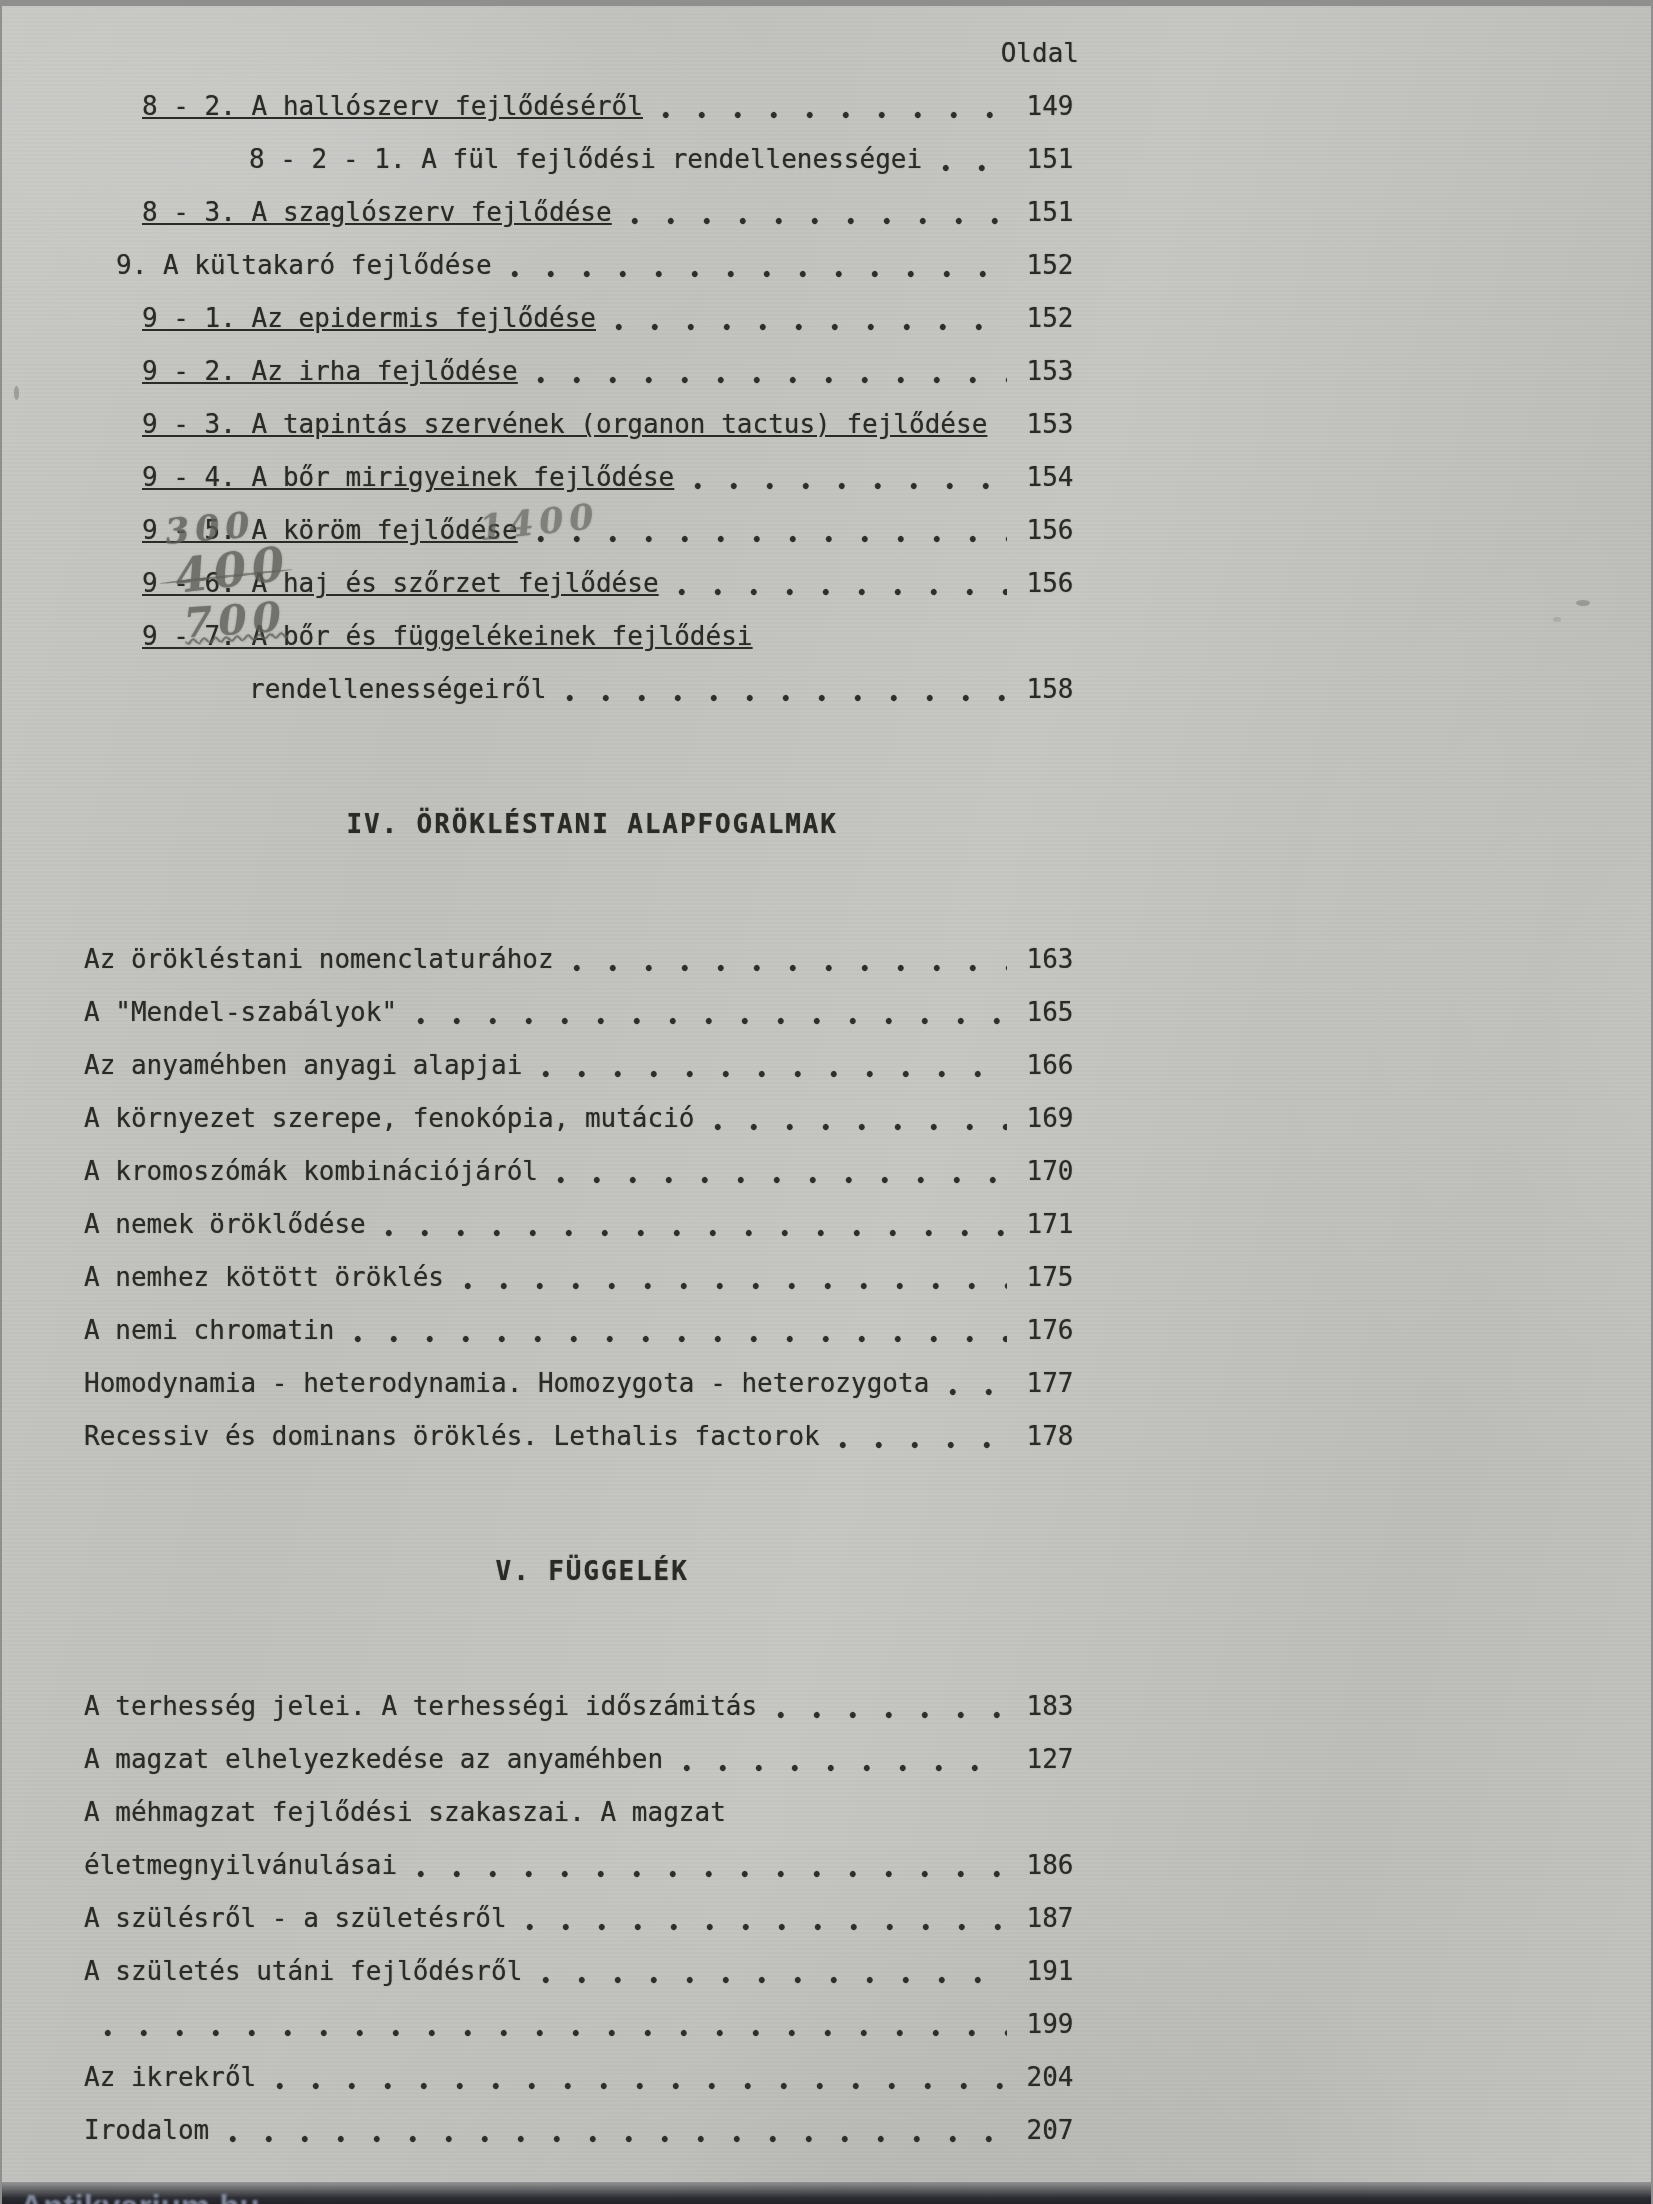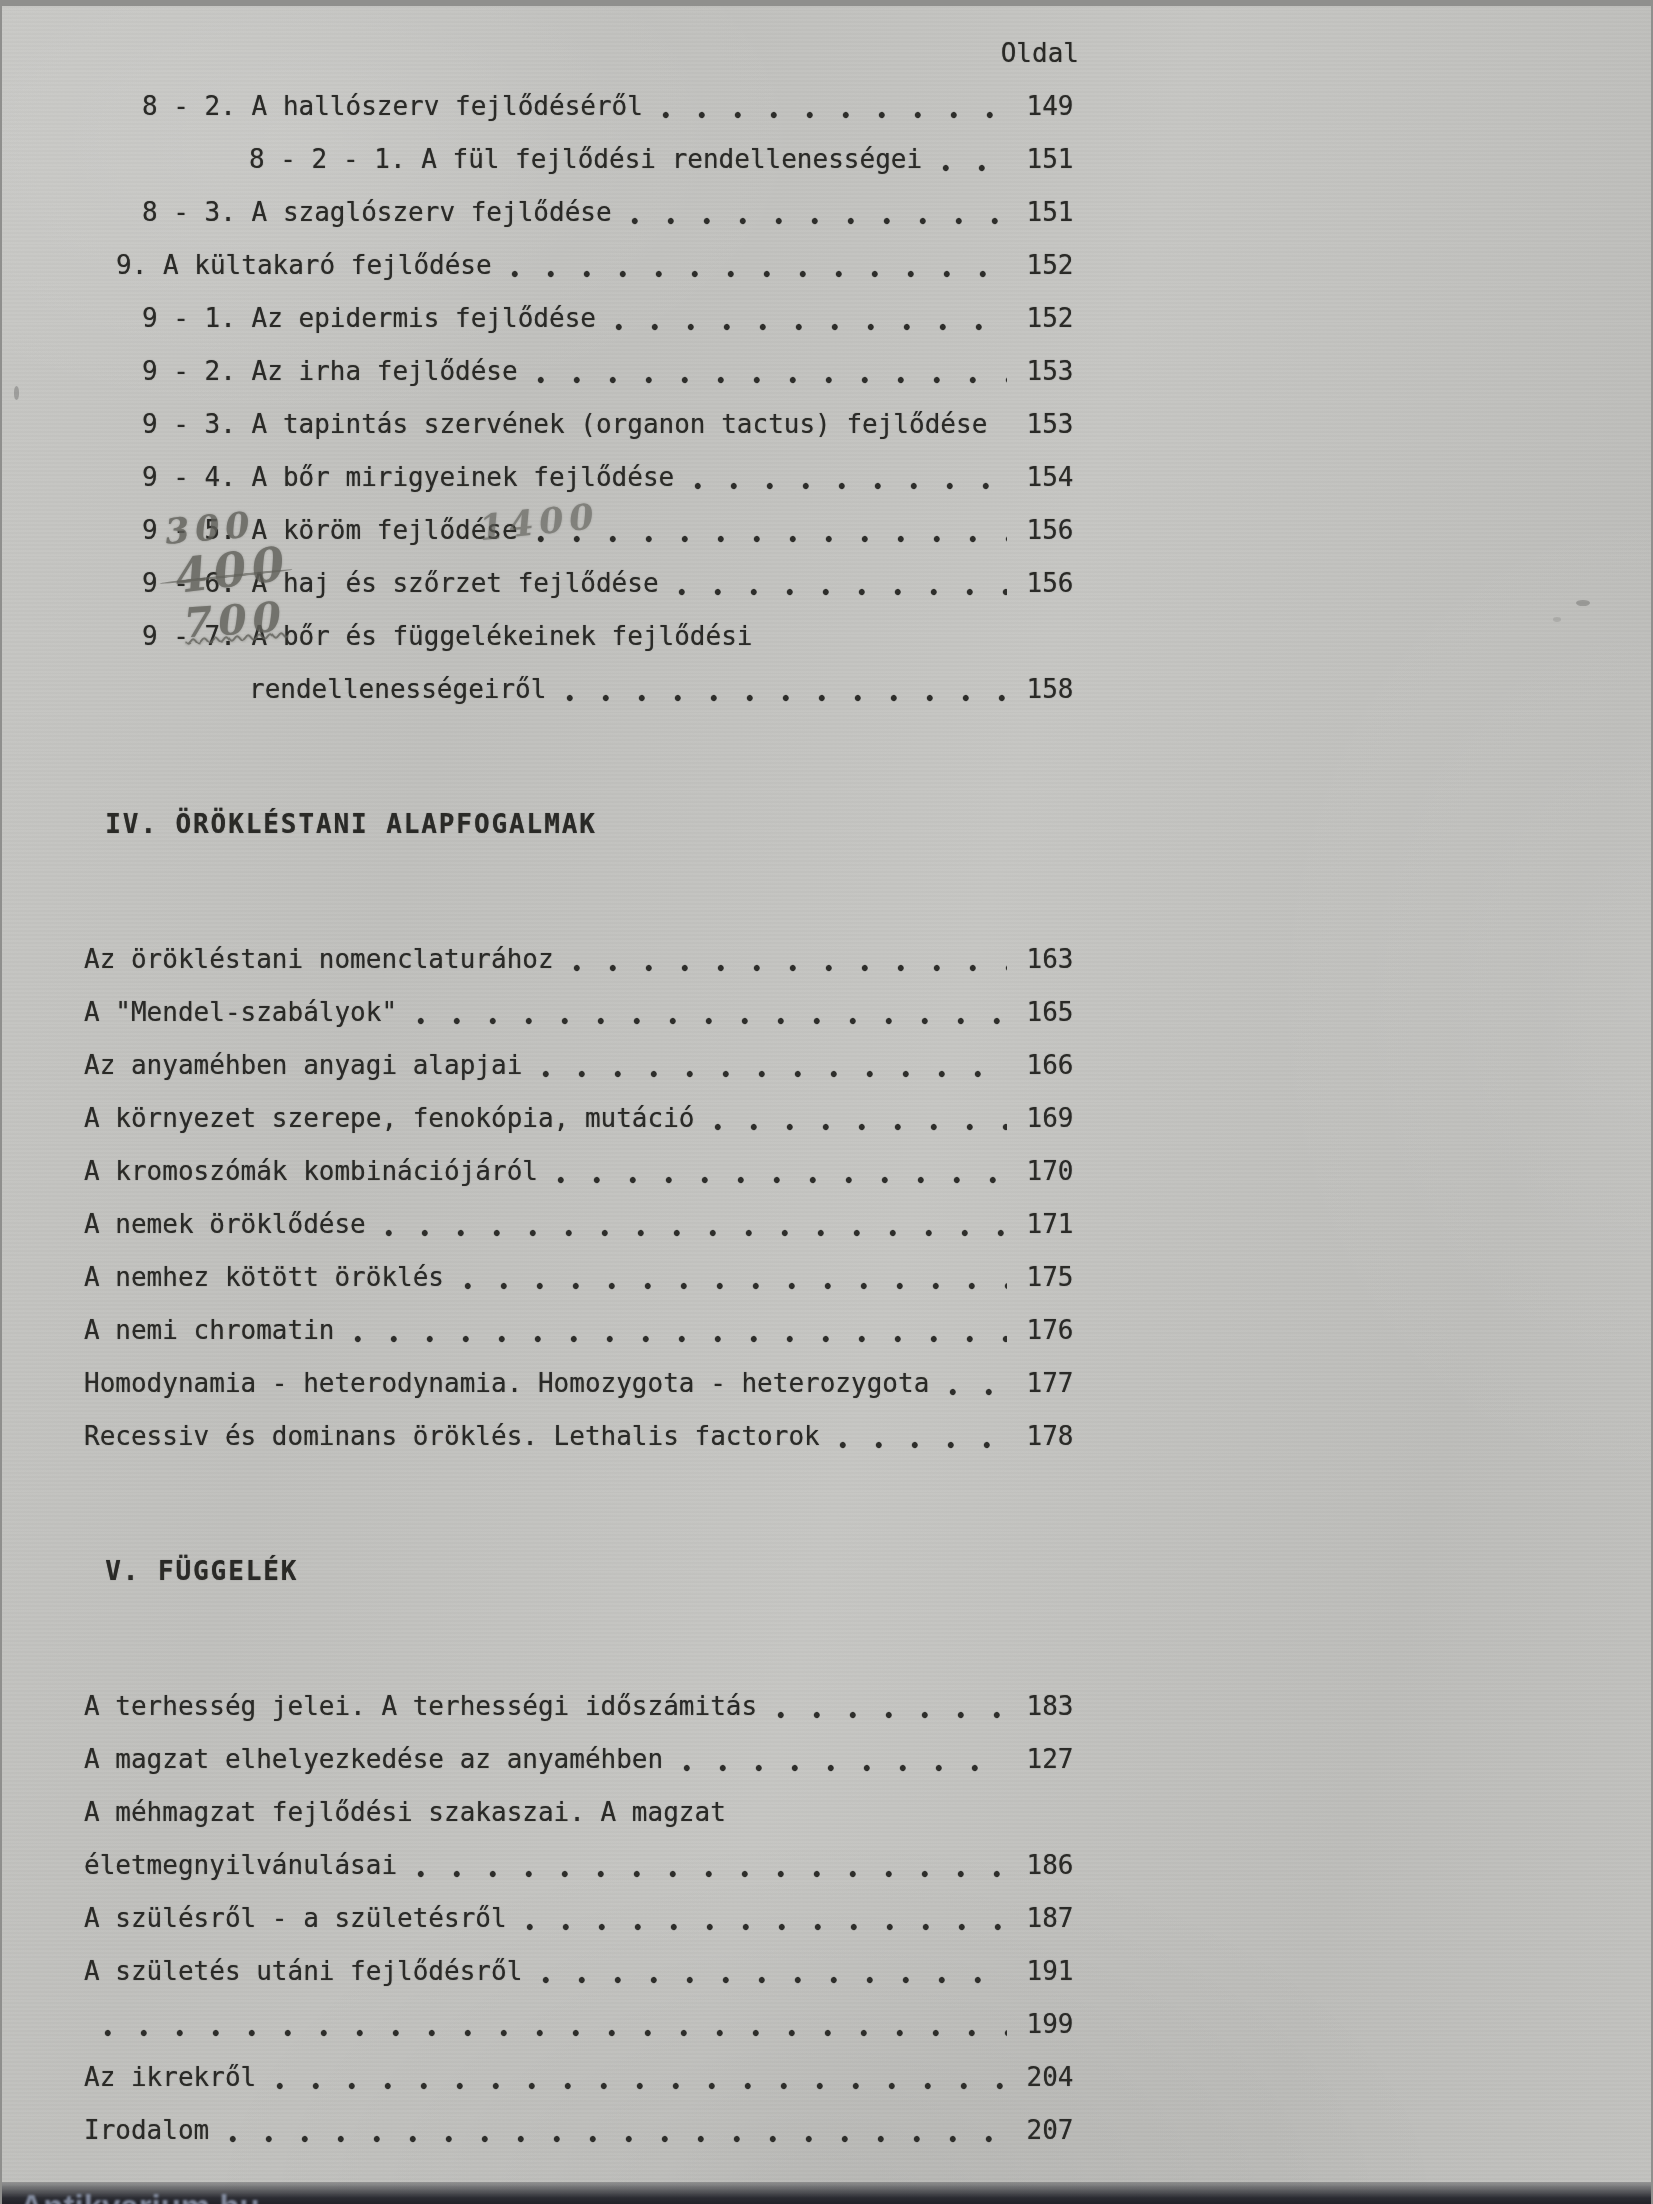--- a/index.html
+++ b/index.html
@@ -28,24 +28,24 @@
   .row .leader{
     flex:1 1 29px;min-width:0;align-self:stretch;
     margin:0 13.6px 0 15.5px;
     background-image:radial-gradient(circle at 7.8px 3.9px,#2e2e2b 2.5px, rgba(46,46,43,.25) 3.1px, transparent 3.7px);
     background-size:36px 8.7px;
     background-repeat:repeat-x;
     background-position:0 31px;
   }
   .row .page{flex:0 0 auto;width:58px;text-align:center;}
   .row.lvl1 .title{padding-left:32px;text-align:right;}
-  .row.lvl2 .title{padding-left:58px;}
+  .row.lvl2 .title{padding-left:58px;text-decoration:underline;}
   .row.lvl3 .title{padding-left:165px;}
   .heading{
-    text-align:left;font-weight:bold;letter-spacing:1.9px;text-indent:21.3px;
+    text-align:center;font-weight:bold;letter-spacing:1.9px;text-indent:21.3px;
     margin-top:82px;margin-bottom:82px;
   }
   .toc-section:first-of-type .heading{margin-top:0;}
   
   .pencil{
     position:absolute;
     font-family:"DejaVu Serif","Liberation Serif",serif;
     font-style:italic;font-weight:bold;
     color:#5f5f59;opacity:.8;
     text-shadow:0 0 1.9px rgba(80,80,74,.5);

